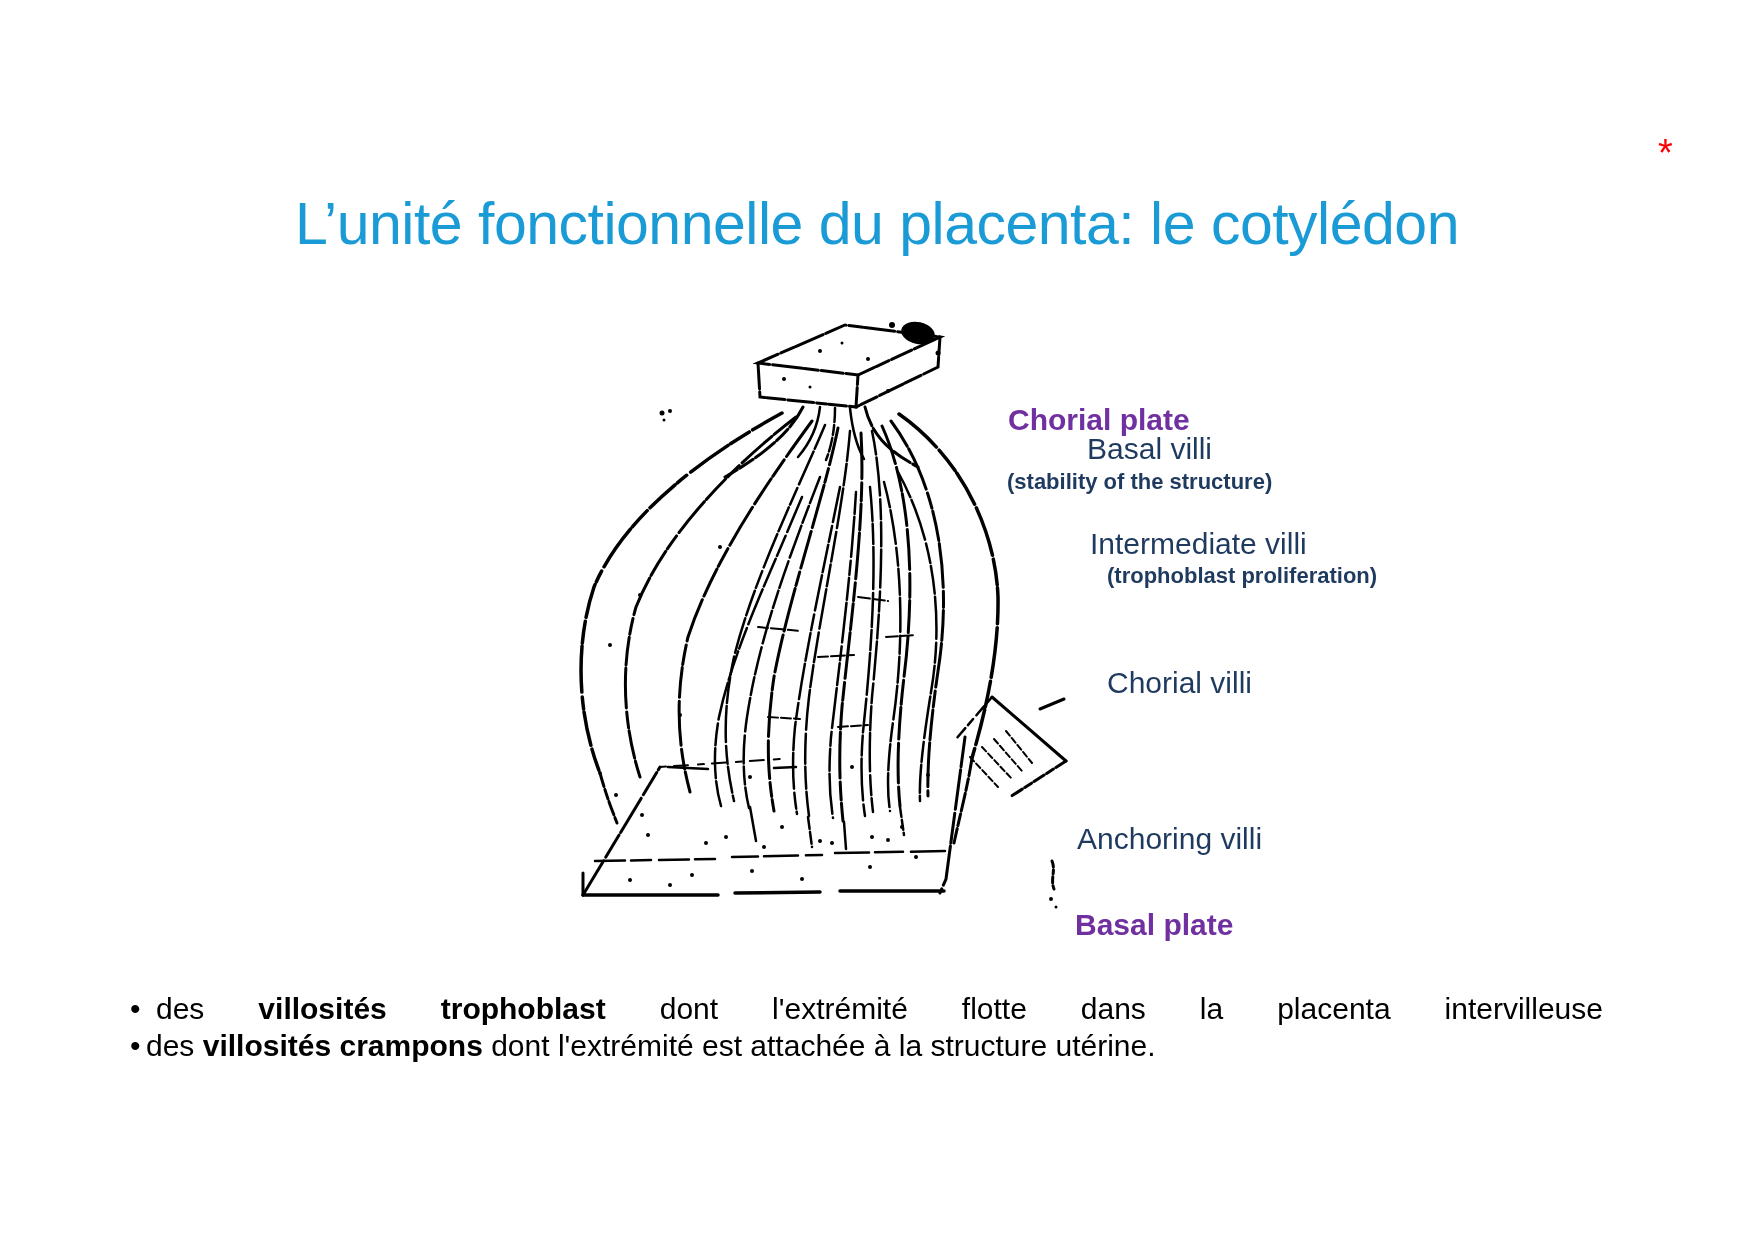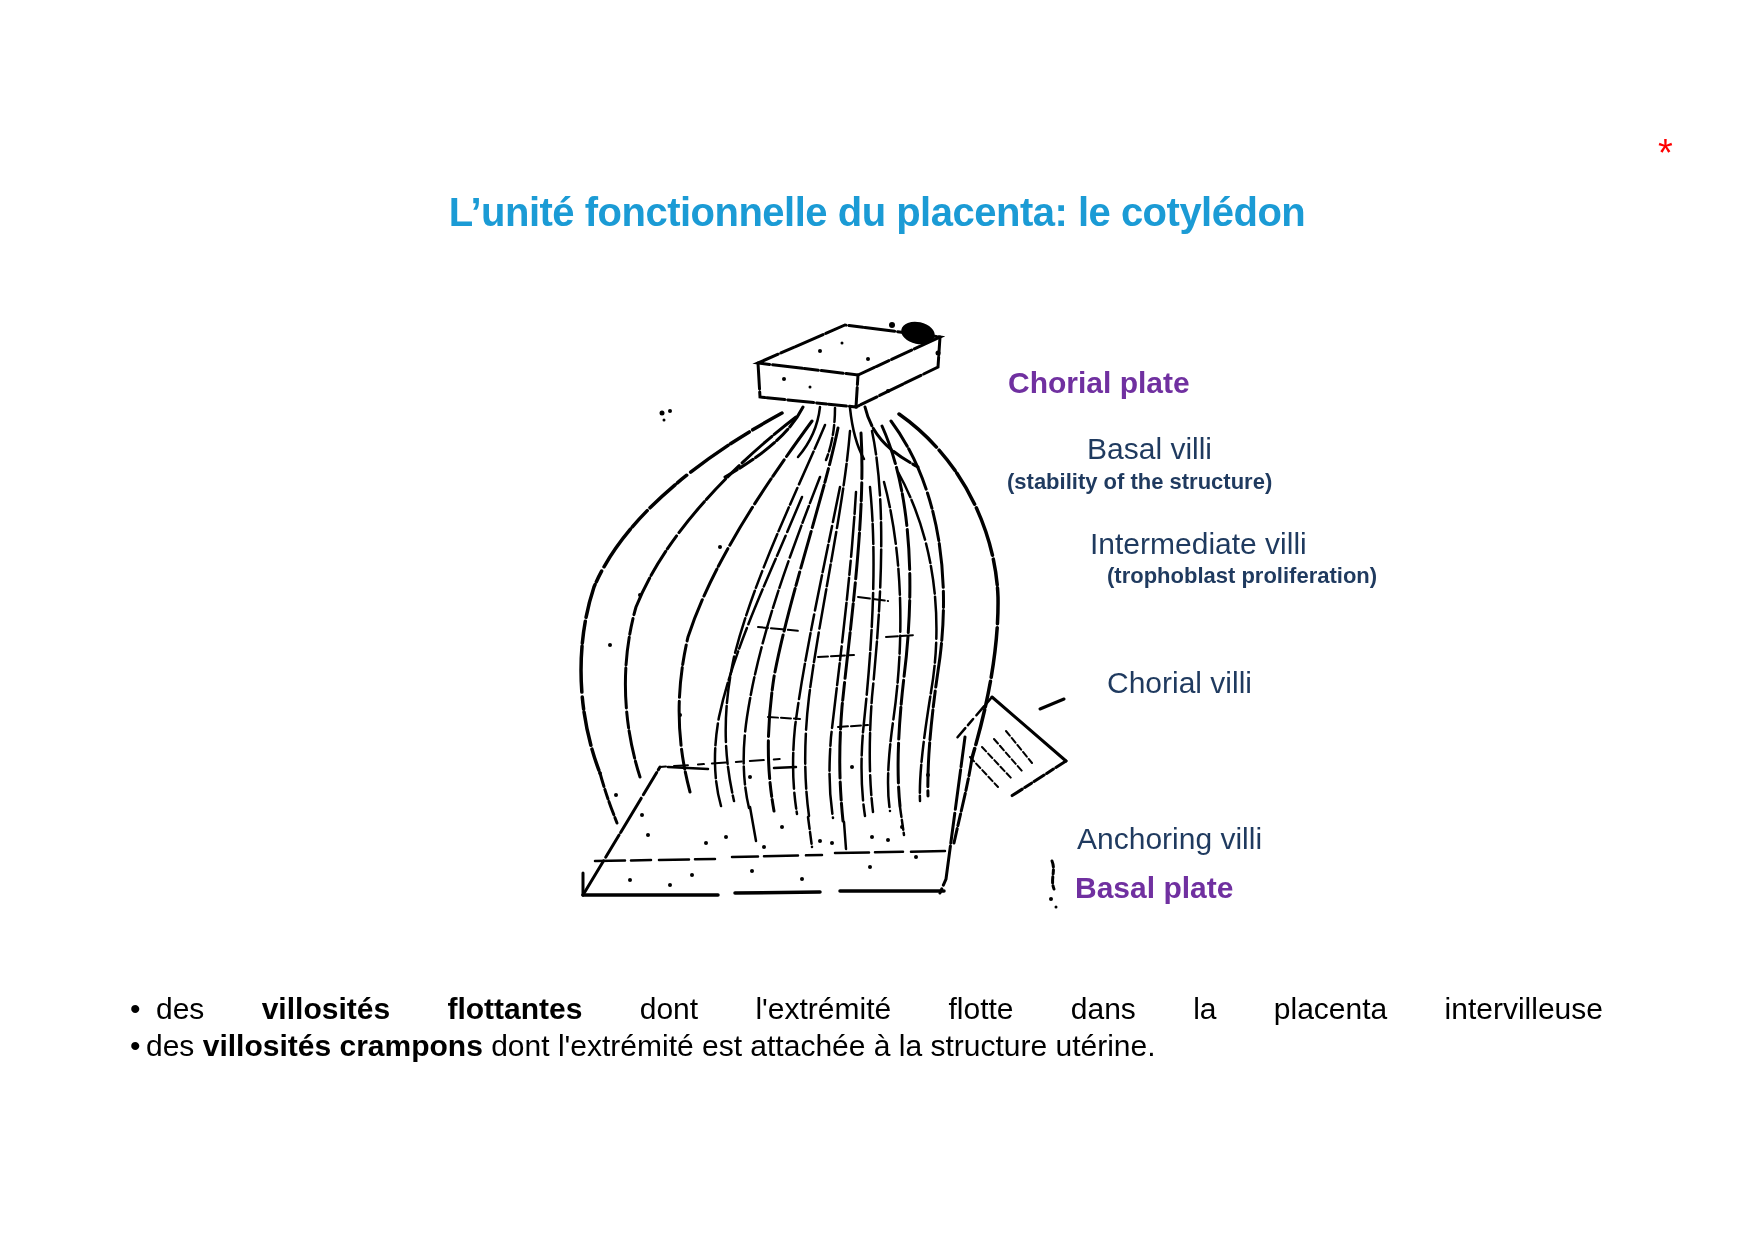--- a/index.html
+++ b/index.html
@@ -1,23 +1,23 @@
 <!DOCTYPE html>
 <html><head>
 <meta charset="utf-8">
 <style>
   html,body{margin:0;padding:0;background:#fff;}
   body{font-family:"Liberation Sans",sans-serif;}
   .slide{position:relative;width:1754px;height:1241px;background:#ffffff;overflow:hidden;}
   .title{position:absolute;left:0;top:190px;width:100%;margin:0;text-align:center;
-         font-size:40px;font-weight:700;letter-spacing:-0.5px;color:#1B9BD5;}
+         font-size:59px;font-weight:400;letter-spacing:-0.5px;color:#1B9BD5;}
   .asterisk{position:absolute;left:1658px;top:132px;font-size:38px;color:#FF0000;}
   .lbl{position:absolute;white-space:nowrap;color:#1F3A5F;font-size:30px;line-height:34px;}
   .lbl.sub{font-size:22px;line-height:26px;font-weight:bold;}
-  .lbl.purple{color:#7030A0;font-weight:700;}
+  .lbl.purple{color:#7030A0;font-weight:700;margin-top:37px;}
   .bullets{position:absolute;left:130px;top:990px;width:1473px;
            font-size:30px;line-height:37px;color:#000;}
   .row{display:flex;align-items:flex-start;}
   .mk{flex:0 0 26px;width:26px;}
   .row2 .mk{flex:0 0 16px;width:16px;}
   .bt{flex:1;}
   .bt .b{font-weight:700;}
   .justify{text-align:justify;text-align-last:justify;}
   svg.drawing{position:absolute;left:520px;top:295px;}
 </style>
@@ -157,21 +157,21 @@
   <div class="lbl sub" style="left:1007px;top:469px;">(stability of the structure)</div>
   <div class="lbl" style="left:1090px;top:527px;">Intermediate villi</div>
   <div class="lbl sub" style="left:1063px;top:563px;margin-left:44px;">(trophoblast proliferation)</div>
   <div class="lbl" style="left:1107px;top:666px;">Chorial villi</div>
   <div class="lbl" style="left:1077px;top:822px;">Anchoring villi</div>
   <div class="lbl purple" style="left:1075px;top:871px;">Basal plate</div>
 
   <div class="bullets">
     <div class="row">
       <span class="mk">•</span>
-      <div class="bt justify"><span>des </span><span class="b">villosités flottantes</span><span> dont l'extrémité flotte dans la placenta intervilleuse</span></div>
+      <div class="bt justify"><span>des </span><span class="b">villosités trophoblast</span><span> dont l'extrémité flotte dans la placenta intervilleuse</span></div>
     </div>
     <div class="row row2">
       <span class="mk">•</span>
       <div class="bt"><span>des </span><span class="b">villosités crampons</span><span> dont l'extrémité est attachée à la structure utérine.</span></div>
     </div>
   </div>
 
 </div>
 
 </body></html>

